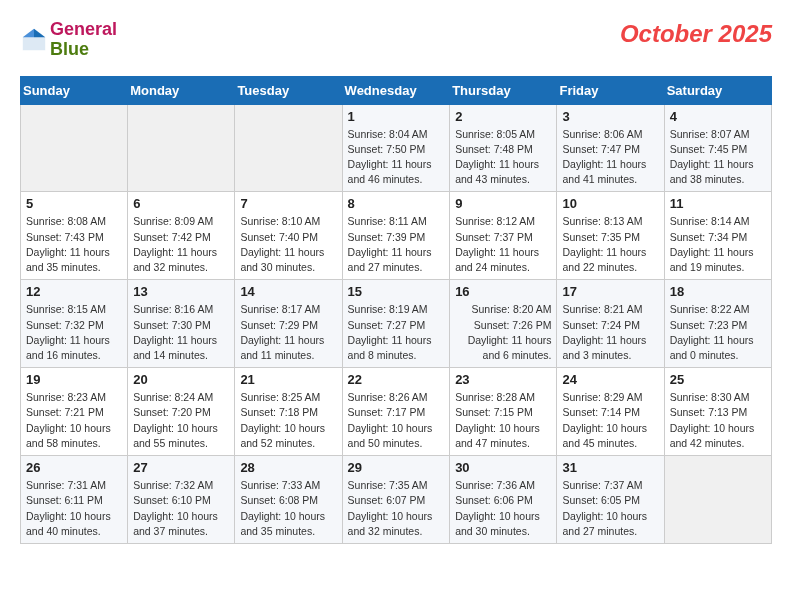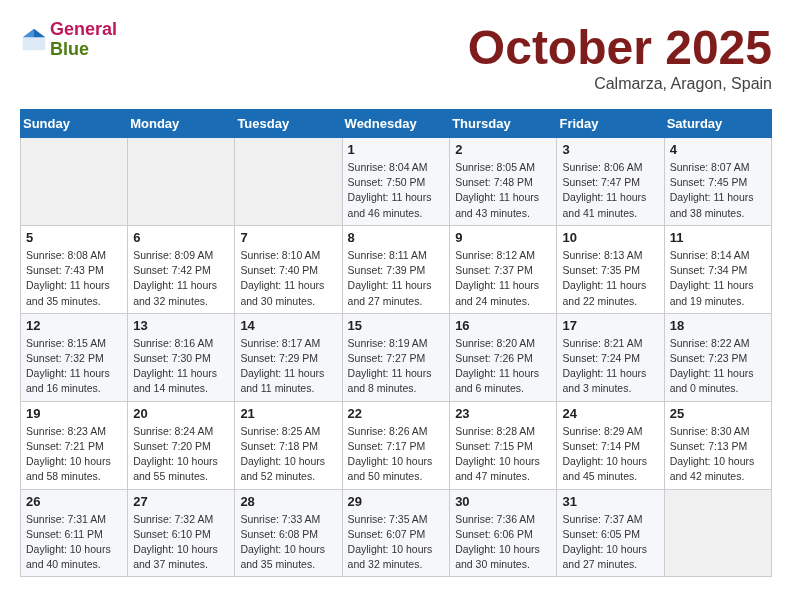--- a/index.html
+++ b/index.html
@@ -31,23 +31,24 @@
     }
     .logo-icon {
       width: 28px;
       height: 28px;
       margin-right: 2px;
     }
     .title-block {
       text-align: right;
     }
     .month-title {
-      font-size: 48px;
+      font-size: 24px;
       font-weight: bold;
-      color: #7f1d1d;
+      color: #ef4444;
+      font-style: italic;
     }
     .location {
       font-size: 16px;
       color: #444;
     }
     table {
       width: 100%;
       border-collapse: collapse;
       font-size: 11px;
     }
@@ -99,21 +100,20 @@
       <polygon points="15,3 27,12 15,12" fill="#1a6db5"></polygon>
       <polygon points="15,3 3,12 15,12" fill="#4a90d9"></polygon>
     </svg>
     <div class="logo-text">
       <div><span>General</span></div>
       <div><span style="color:#4d7c0f;">Blue</span></div>
     </div>
   </div>
   <div class="title-block">
     <div class="month-title">October 2025</div>
-    <div class="location">Calmarza, Aragon, Spain</div>
   </div>
 </div>
 
 <table>
   <thead>
     <tr>
     <th>Sunday</th>
         <th>Monday</th>
         <th>Tuesday</th>
         <th>Wednesday</th>
@@ -216,21 +216,21 @@
 Daylight: 11 hours and 11 minutes.</div>
         </td>
         <td>
           <div class="day-num">15</div>
           <div class="day-info" style="white-space: pre-line;">Sunrise: 8:19 AM
 Sunset: 7:27 PM
 Daylight: 11 hours and 8 minutes.</div>
         </td>
         <td>
           <div class="day-num">16</div>
-          <div class="day-info" style="white-space: pre-line;">Sunrise: 8:20 AM
+          <div class="day-info" style="white-space: pre-line; text-align: right;">Sunrise: 8:20 AM
 Sunset: 7:26 PM
 Daylight: 11 hours and 6 minutes.</div>
         </td>
         <td>
           <div class="day-num">17</div>
           <div class="day-info" style="white-space: pre-line;">Sunrise: 8:21 AM
 Sunset: 7:24 PM
 Daylight: 11 hours and 3 minutes.</div>
         </td>
         <td>

